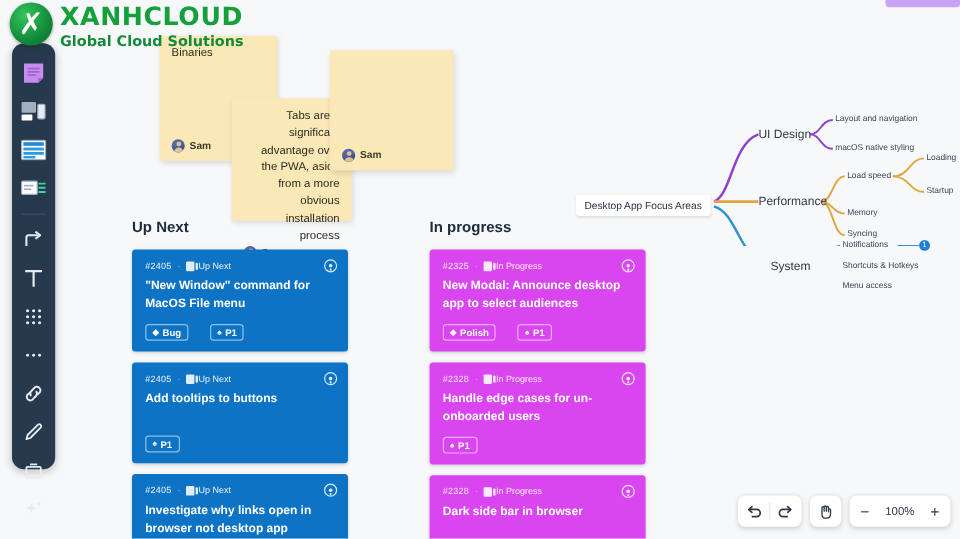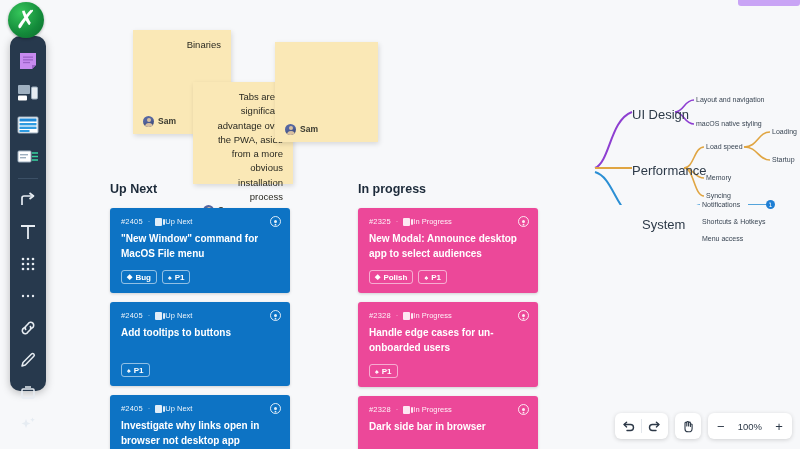--- a/index.html
+++ b/index.html
@@ -95,68 +95,68 @@
     position: relative; flex: none; overflow: hidden;
   }
   .av::after {
     content:''; position:absolute; left:50%; top:2px; width:4px; height:4px;
     border-radius:50%; background:#d8c0a0; transform: translateX(-50%);
   }
   .av::before {
     content:''; position:absolute; left:50%; bottom:0; width:8px; height:4px;
     border-radius:4px 4px 0 0; background:#d8c0a0; transform: translateX(-50%);
   }
-  #sticky-binaries { left: 133px; top: 30px; width: 98px; height: 104px; text-align: right; }
+  #sticky-binaries { left: 133px; top: 30px; width: 98px; height: 104px; }
   #sticky-tabs     { left: 193px; top: 82px; width: 100px; height: 102px; text-align: right; }
   #sticky-landing  { left: 275px; top: 42px; width: 103px; height: 100px; }
 
   
   .mindmap { position: absolute; left: 470px; top: 50px; width: 330px; height: 155px; }
   .mm-root {
     position: absolute; left: 10px; top: 112px;
     background: #ffffff; border-radius: 2px;
     padding: 4px 7px; font-size: 8.5px; color: #24323f;
     box-shadow: 0 1px 2px rgba(0,0,0,.10);
     white-space: nowrap;
   }
   .mm-node {
     position: absolute; font-size: 7px; color: #3a4654; white-space: nowrap;
   }
-  .mm-l1 { font-size: 13px; color: #2d3a48; }
+  .mm-l1 { font-size: 10px; color: #2d3a48; }
   .mm-badge {
     position: absolute; width: 9px; height: 9px; border-radius: 50%;
     background: #1f7fd4; color: #fff; font-size: 6px;
     display: flex; align-items: center; justify-content: center;
     font-family: "DejaVu Sans", sans-serif;
   }
 
   
   .col { position: absolute; width: 180px; }
   #col-upnext { left: 110px; top: 182px; }
   #col-inprog { left: 358px; top: 182px; }
   .col-title { font-size: 12.5px; font-weight: bold; color: #1d2b3a; margin-bottom: 12px; }
   .card {
     border-radius: 3px; padding: 9px 10px 9px 11px;
     margin-bottom: 9px; color: #fff;
     box-shadow: 0 1px 3px rgba(0,0,0,.16);
     position: relative;
   }
   .card.blue { background: #0d73c4; }
-  .card.orange { background: #ec4899; }
+  .card.orange { background: #d946ef; }
   .card-meta {
     display: flex; align-items: center; gap: 5px;
     font-size: 7.5px; margin-bottom: 6px; opacity: .92;
   }
   .card-id { letter-spacing: .2px; }
   .card-dot { opacity:.6; }
   .card-status { display: flex; align-items: center; gap: 3px; }
   .status-ico { width:7px; height:8px; background:#fff; border-radius:1px; opacity:.95; position:relative; flex:none;}
   .status-ico::after{content:'';position:absolute;right:-3px;top:1px;width:2px;height:6px;background:#fff;border-radius:1px;}
   .card-title { font-size: 10px; font-weight: bold; line-height: 1.45; margin-bottom: 9px; }
-  .card-tags { display: flex; gap: 5px; }
+  .card-tags { display: flex; gap: 18px; }
   .tag {
     display: flex; align-items: center; gap: 3px;
     border: 1px solid rgba(255,255,255,.55);
     border-radius: 3px; padding: 1.5px 5px;
     font-size: 8px; font-weight: bold;
   }
   .tag-glyph { font-size: 7px; }
   .card-avatar {
     position: absolute; right: 9px; top: 8px;
     width: 11px; height: 11px; border-radius: 50%;
@@ -190,20 +190,24 @@
 </head>
 <body>
 
 <div id="app">
 
   <div class="top-accent"></div>
 
   <div class="logo-wrap">
     <div class="logo-mark">
       <span class="logo-x">✗</span>
+    </div>
+    <div class="logo-text">
+      <div class="logo-title">XANHCLOUD</div>
+      <div class="logo-sub">Global Cloud Solutions</div>
     </div>
   </div>
 
   <div class="toolbar">
     <div class="tool sticky-tool">
       <svg width="20" height="20" viewBox="0 0 20 20">
           <path d="M2 2h16v12l-4 4H2z" fill="#c88bf0"></path>
           <path d="M18 14l-4 4v-4z" fill="#9c63c8"></path>
           <rect x="5" y="5.5" width="10" height="1.3" fill="#9c63c8"></rect>
           <rect x="5" y="8.2" width="10" height="1.3" fill="#9c63c8"></rect>
@@ -346,20 +350,21 @@
 
       <path d="M125 122 C 145 128, 145 165, 172 172" stroke="#2b8fd4" stroke-width="2" fill="none"></path>
 
       <path d="M210 172 C 220 172, 220 155, 230 155" stroke="#2b8fd4" stroke-width="1.6" fill="none"></path>
       <path d="M210 172 C 220 172, 220 172, 230 172" stroke="#2b8fd4" stroke-width="1.6" fill="none"></path>
       <path d="M210 172 C 220 172, 220 189, 230 189" stroke="#2b8fd4" stroke-width="1.6" fill="none"></path>
 
       <path d="M278 155 L 296 155" stroke="#2b8fd4" stroke-width="1.6" fill="none"></path>
     </svg>
 
+    <div class="mm-root">Desktop App Focus Areas</div>
 
     <div class="mm-node mm-l1" style="left:162px; top:57px;">UI Design</div>
     <div class="mm-node" style="left:226px; top:46px;">Layout and navigation</div>
     <div class="mm-node" style="left:226px; top:70px;">macOS native styling</div>
 
     <div class="mm-node mm-l1" style="left:162px; top:113px;">Performance</div>
     <div class="mm-node" style="left:236px; top:93px;">Load speed</div>
     <div class="mm-node" style="left:302px; top:78px;">Loading</div>
     <div class="mm-node" style="left:302px; top:106px;">Startup</div>
     <div class="mm-node" style="left:236px; top:124px;">Memory</div>

